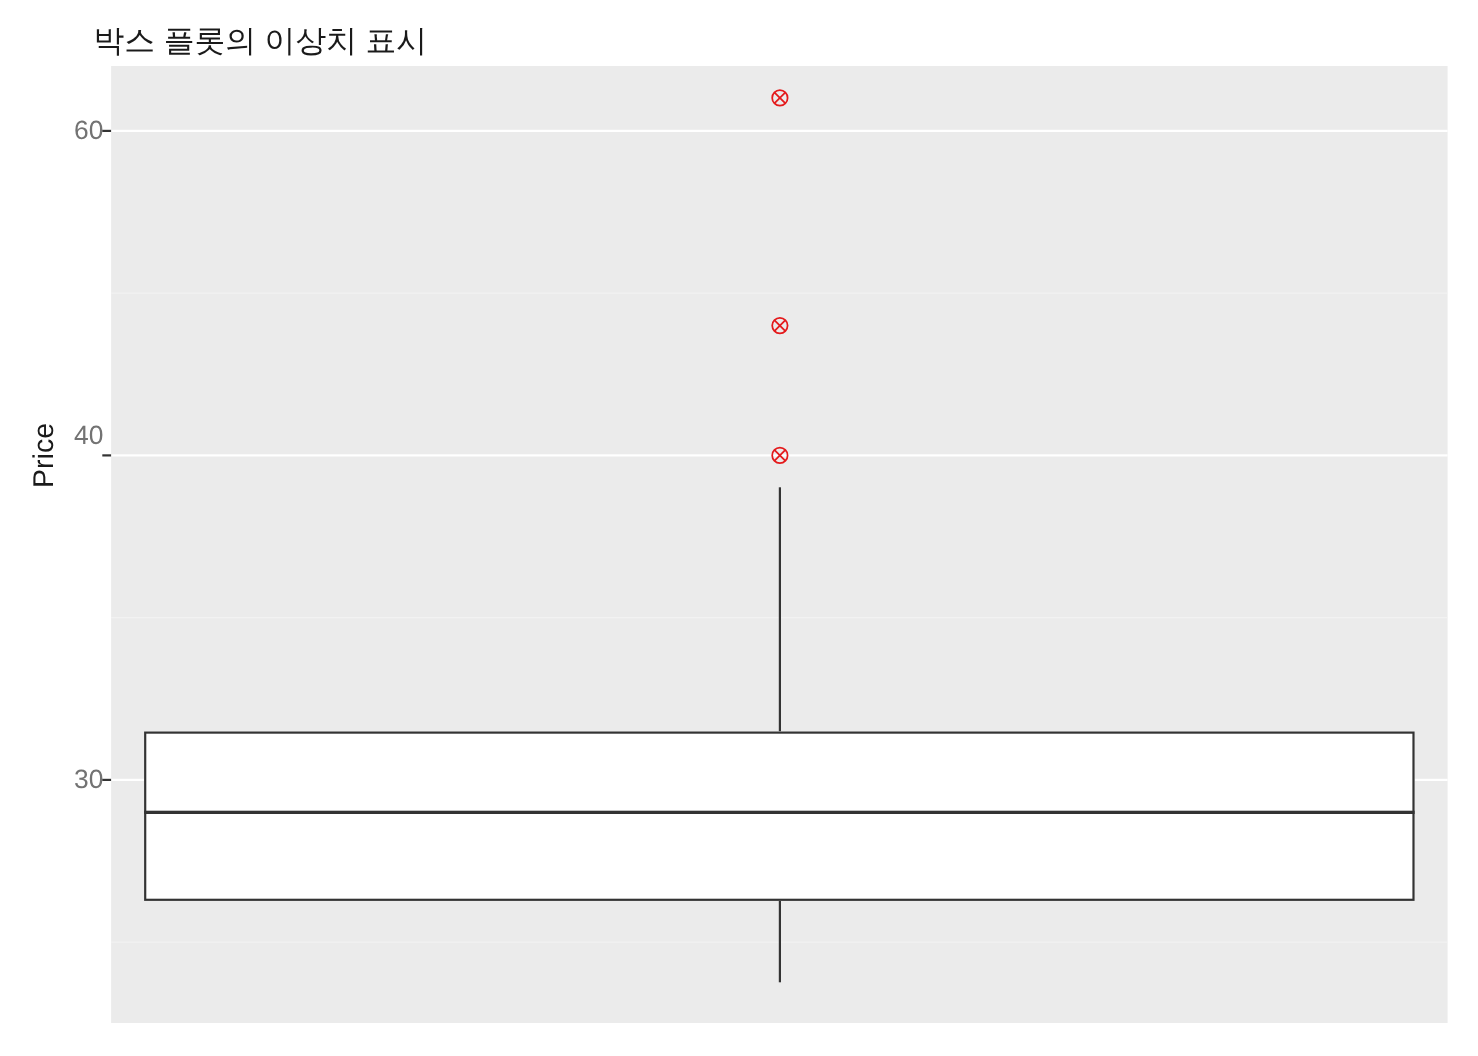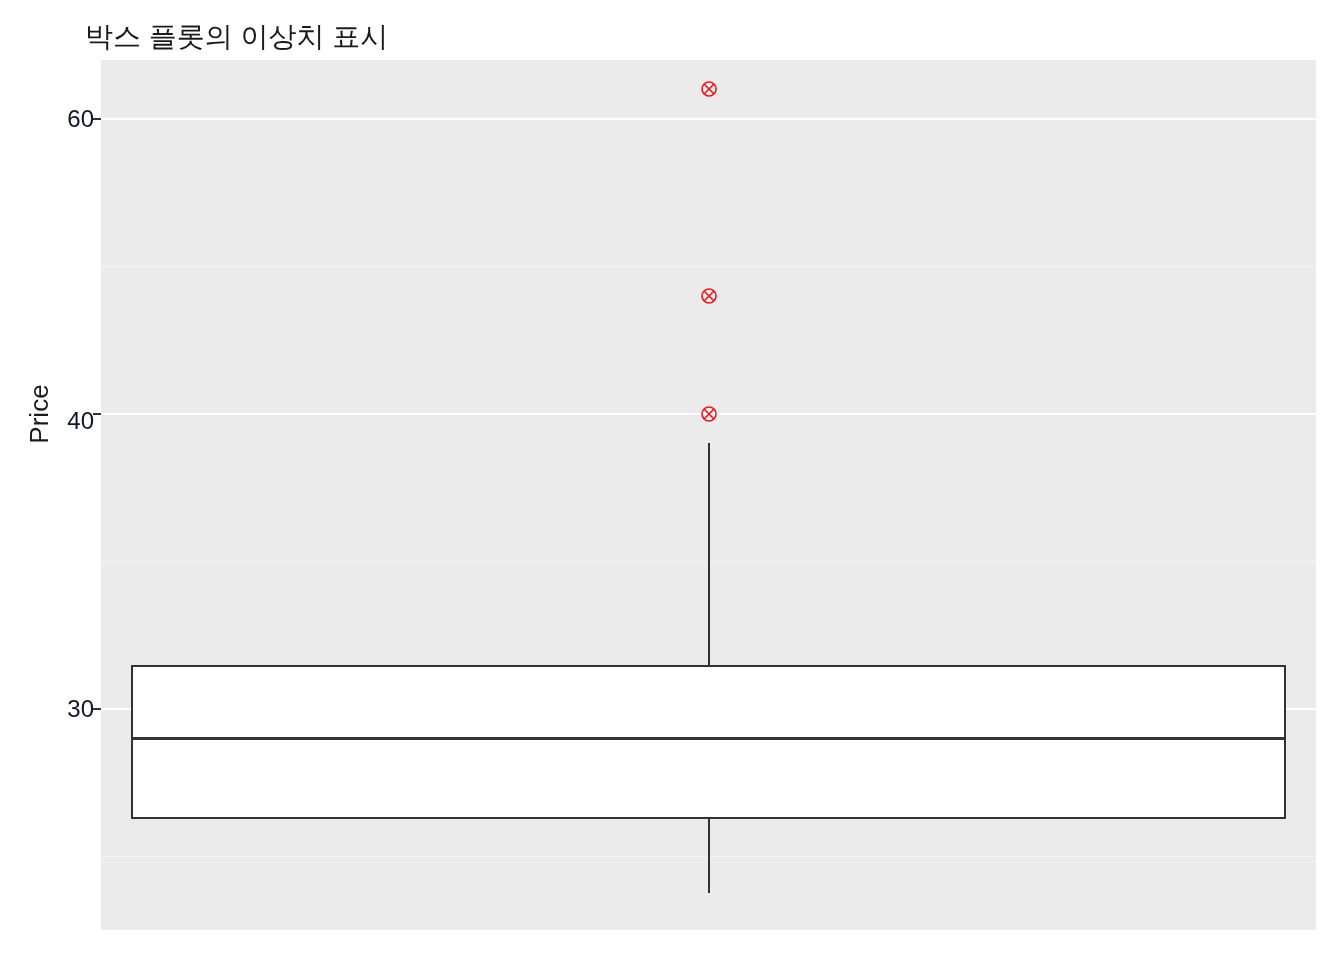--- a/index.html
+++ b/index.html
@@ -50,21 +50,21 @@
     position: absolute;
     left: 0;
     width: 100%;
     height: 1px;
     background: #f3f3f3;
   }
   .y-tick-label {
     position: absolute;
     right: 1250px;
     font-size: 24px;
-    color: #0f172a;
+    color: #737373;
     transform: translateY(-50%);
     text-align: right;
     width: 60px;
   }
   .y-tick-mark {
     position: absolute;
     width: 8px;
     height: 2px;
     background: #333;
     left: 93px;
@@ -133,17 +133,17 @@
         <svg width="18" height="18" viewBox="0 0 18 18">
     <circle cx="9" cy="9" r="7" fill="none" stroke="#e41a1c" stroke-width="1.6"></circle>
     <line x1="4" y1="4" x2="14" y2="14" stroke="#e41a1c" stroke-width="1.6"></line>
     <line x1="14" y1="4" x2="4" y2="14" stroke="#e41a1c" stroke-width="1.6"></line>
   </svg>
       </div>
     </div>
 
 <div class="y-tick-label" style="top: 708.814px;">30</div>
     <div class="y-tick-mark" style="top: 707.814px;"></div>
-    <div class="y-tick-label" style="top: 421px;">40</div>
+    <div class="y-tick-label" style="top: 397px;">40</div>
     <div class="y-tick-mark" style="top: 412.898px;"></div>
     <div class="y-tick-label" style="top: 118.983px;">60</div>
     <div class="y-tick-mark" style="top: 117.983px;"></div>
   </div>
 
 </body></html>

